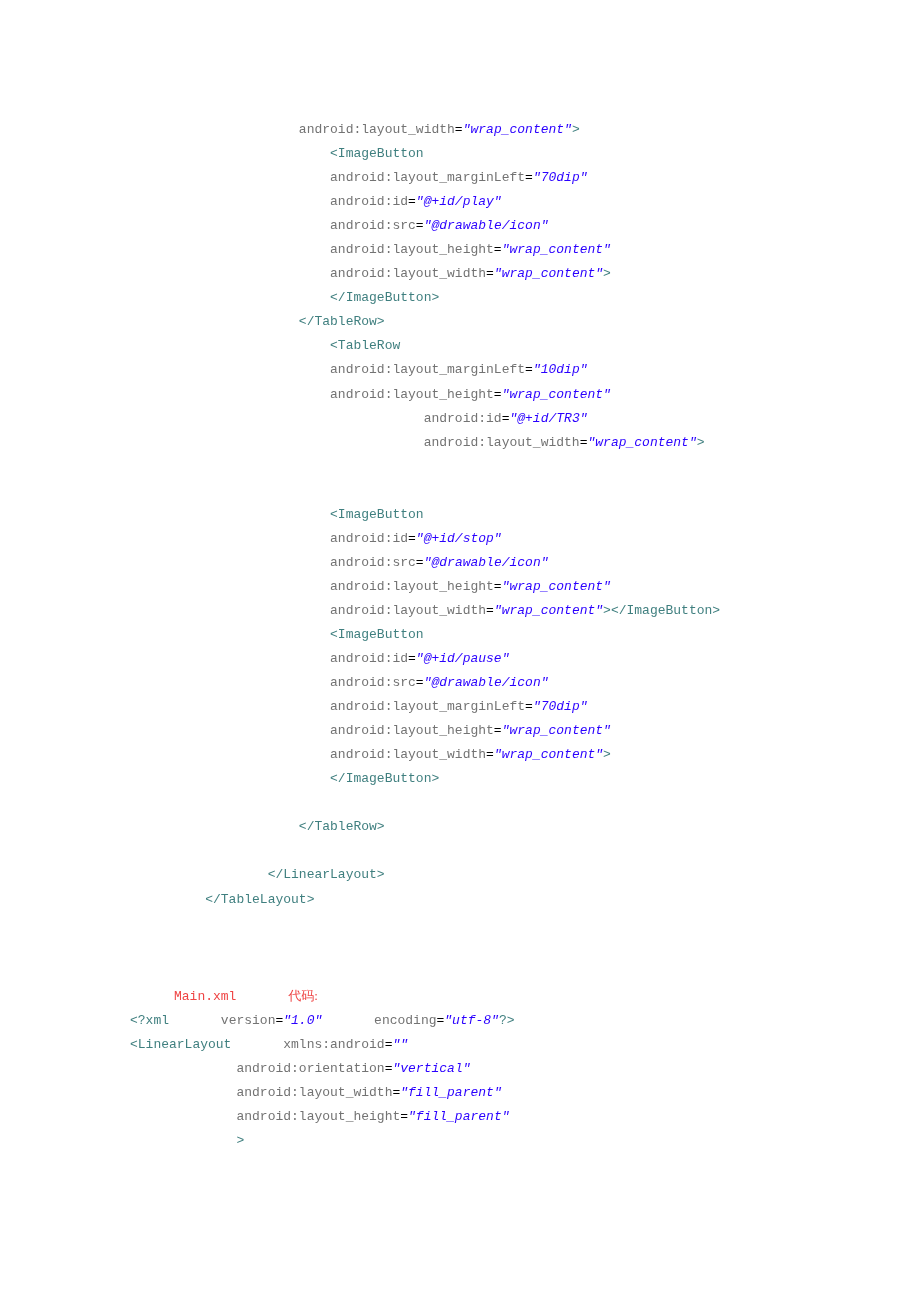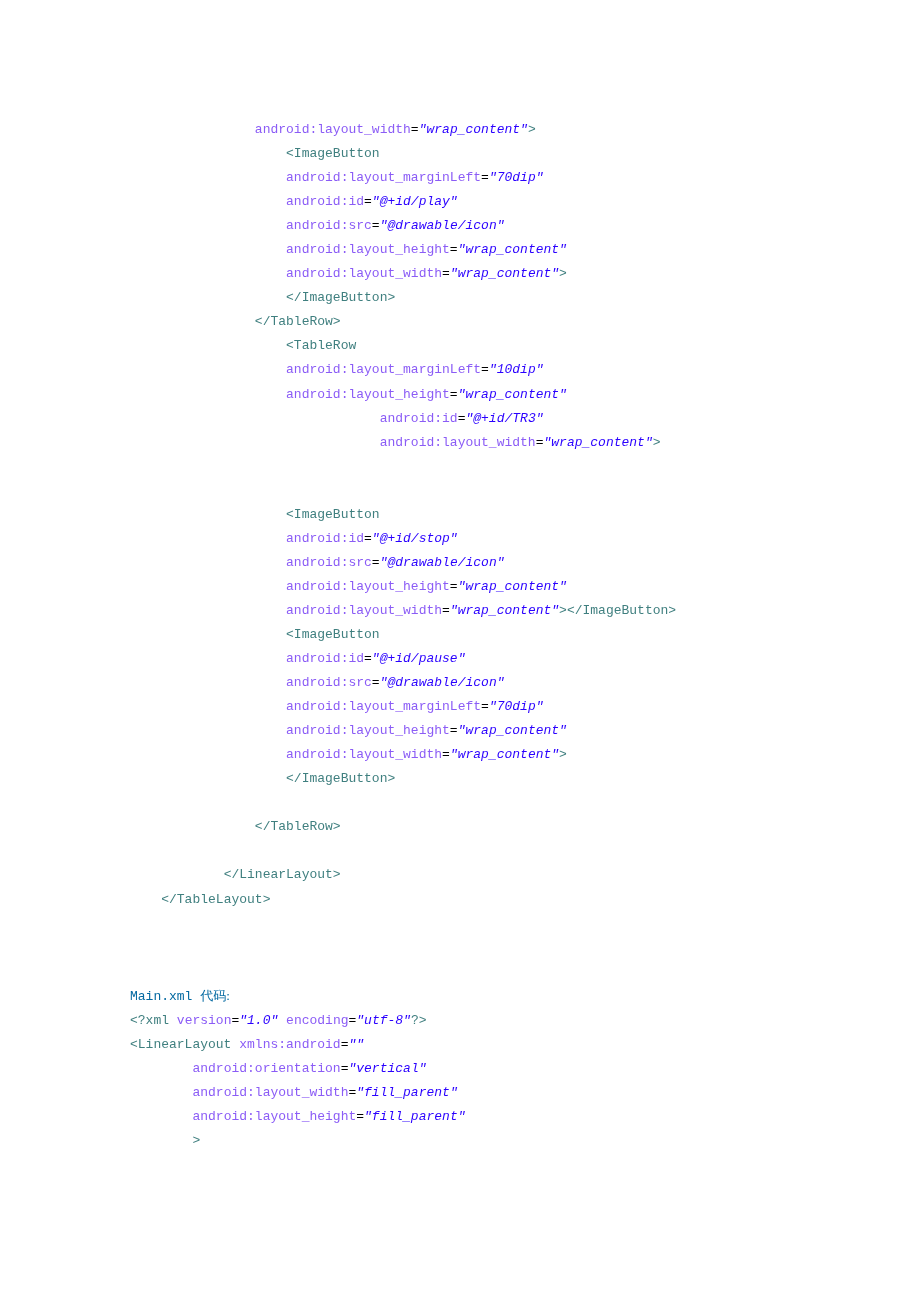--- a/index.html
+++ b/index.html
@@ -9,23 +9,23 @@
     font-family: "Consolas", "Courier New", monospace;
     font-size: 13px;
     line-height: 1.85;
     width: 920px;
   }
   .page {
     padding: 118px 0 0 130px;
     white-space: pre;
   }
   .tag-name { color: #3f7f7f; }
-  .attr-name { color: #8b5cf6; }
+  .attr-name { color: #737373; }
   .attr-val { color: #2a00ff; font-style: italic; }
-  .plain { color: #0369a1; }
+  .plain { color: #ef4444; margin-left: 44px; }
   .eq { color: #000000; }
   .cjk { font-family: Liberation Serif, serif; font-style: normal; }
   .line { display: block; }
 </style>
 </head>
 <body>
 
 <div class="page" id="code-container"><div class="line"><span class="plain">                </span><span class="attr-name">android:layout_width</span><span class="eq">=</span><span class="attr-val">"wrap_content"</span><span class="tag-name">&gt;</span></div><div class="line"><span class="plain">                    </span><span class="tag-name">&lt;ImageButton</span></div><div class="line"><span class="plain">                    </span><span class="attr-name">android:layout_marginLeft</span><span class="eq">=</span><span class="attr-val">"70dip"</span></div><div class="line"><span class="plain">                    </span><span class="attr-name">android:id</span><span class="eq">=</span><span class="attr-val">"@+id/play"</span></div><div class="line"><span class="plain">                    </span><span class="attr-name">android:src</span><span class="eq">=</span><span class="attr-val">"@drawable/icon"</span></div><div class="line"><span class="plain">                    </span><span class="attr-name">android:layout_height</span><span class="eq">=</span><span class="attr-val">"wrap_content"</span></div><div class="line"><span class="plain">                    </span><span class="attr-name">android:layout_width</span><span class="eq">=</span><span class="attr-val">"wrap_content"</span><span class="tag-name">&gt;</span></div><div class="line"><span class="plain">                    </span><span class="tag-name">&lt;/ImageButton&gt;</span></div><div class="line"><span class="plain">                </span><span class="tag-name">&lt;/TableRow&gt;</span></div><div class="line"><span class="plain">                    </span><span class="tag-name">&lt;TableRow</span></div><div class="line"><span class="plain">                    </span><span class="attr-name">android:layout_marginLeft</span><span class="eq">=</span><span class="attr-val">"10dip"</span></div><div class="line"><span class="plain">                    </span><span class="attr-name">android:layout_height</span><span class="eq">=</span><span class="attr-val">"wrap_content"</span></div><div class="line"><span class="plain">                                </span><span class="attr-name">android:id</span><span class="eq">=</span><span class="attr-val">"@+id/TR3"</span></div><div class="line"><span class="plain">                                </span><span class="attr-name">android:layout_width</span><span class="eq">=</span><span class="attr-val">"wrap_content"</span><span class="tag-name">&gt;</span></div><div class="line">&nbsp;</div><div class="line">&nbsp;</div><div class="line"><span class="plain">                    </span><span class="tag-name">&lt;ImageButton</span></div><div class="line"><span class="plain">                    </span><span class="attr-name">android:id</span><span class="eq">=</span><span class="attr-val">"@+id/stop"</span></div><div class="line"><span class="plain">                    </span><span class="attr-name">android:src</span><span class="eq">=</span><span class="attr-val">"@drawable/icon"</span></div><div class="line"><span class="plain">                    </span><span class="attr-name">android:layout_height</span><span class="eq">=</span><span class="attr-val">"wrap_content"</span></div><div class="line"><span class="plain">                    </span><span class="attr-name">android:layout_width</span><span class="eq">=</span><span class="attr-val">"wrap_content"</span><span class="tag-name">&gt;&lt;/ImageButton&gt;</span></div><div class="line"><span class="plain">                    </span><span class="tag-name">&lt;ImageButton</span></div><div class="line"><span class="plain">                    </span><span class="attr-name">android:id</span><span class="eq">=</span><span class="attr-val">"@+id/pause"</span></div><div class="line"><span class="plain">                    </span><span class="attr-name">android:src</span><span class="eq">=</span><span class="attr-val">"@drawable/icon"</span></div><div class="line"><span class="plain">                    </span><span class="attr-name">android:layout_marginLeft</span><span class="eq">=</span><span class="attr-val">"70dip"</span></div><div class="line"><span class="plain">                    </span><span class="attr-name">android:layout_height</span><span class="eq">=</span><span class="attr-val">"wrap_content"</span></div><div class="line"><span class="plain">                    </span><span class="attr-name">android:layout_width</span><span class="eq">=</span><span class="attr-val">"wrap_content"</span><span class="tag-name">&gt;</span></div><div class="line"><span class="plain">                    </span><span class="tag-name">&lt;/ImageButton&gt;</span></div><div class="line">&nbsp;</div><div class="line"><span class="plain">                </span><span class="tag-name">&lt;/TableRow&gt;</span></div><div class="line">&nbsp;</div><div class="line"><span class="plain">            </span><span class="tag-name">&lt;/LinearLayout&gt;</span></div><div class="line"><span class="plain">    </span><span class="tag-name">&lt;/TableLayout&gt;</span></div><div class="line">&nbsp;</div><div class="line">&nbsp;</div><div class="line">&nbsp;</div><div class="line"><span class="plain">Main.xml </span><span class="plain cjk">代码:</span></div><div class="line"><span class="tag-name">&lt;?</span><span class="tag-name">xml</span><span class="plain"> </span><span class="attr-name">version</span><span class="eq">=</span><span class="attr-val">"1.0"</span><span class="plain"> </span><span class="attr-name">encoding</span><span class="eq">=</span><span class="attr-val">"utf-8"</span><span class="tag-name">?&gt;</span></div><div class="line"><span class="tag-name">&lt;LinearLayout</span><span class="plain"> </span><span class="attr-name">xmlns:android</span><span class="eq">=</span><span class="attr-val">""</span></div><div class="line"><span class="plain">        </span><span class="attr-name">android:orientation</span><span class="eq">=</span><span class="attr-val">"vertical"</span></div><div class="line"><span class="plain">        </span><span class="attr-name">android:layout_width</span><span class="eq">=</span><span class="attr-val">"fill_parent"</span></div><div class="line"><span class="plain">        </span><span class="attr-name">android:layout_height</span><span class="eq">=</span><span class="attr-val">"fill_parent"</span></div><div class="line"><span class="plain">        </span><span class="tag-name">&gt;</span></div></div>
 
 </body></html>

